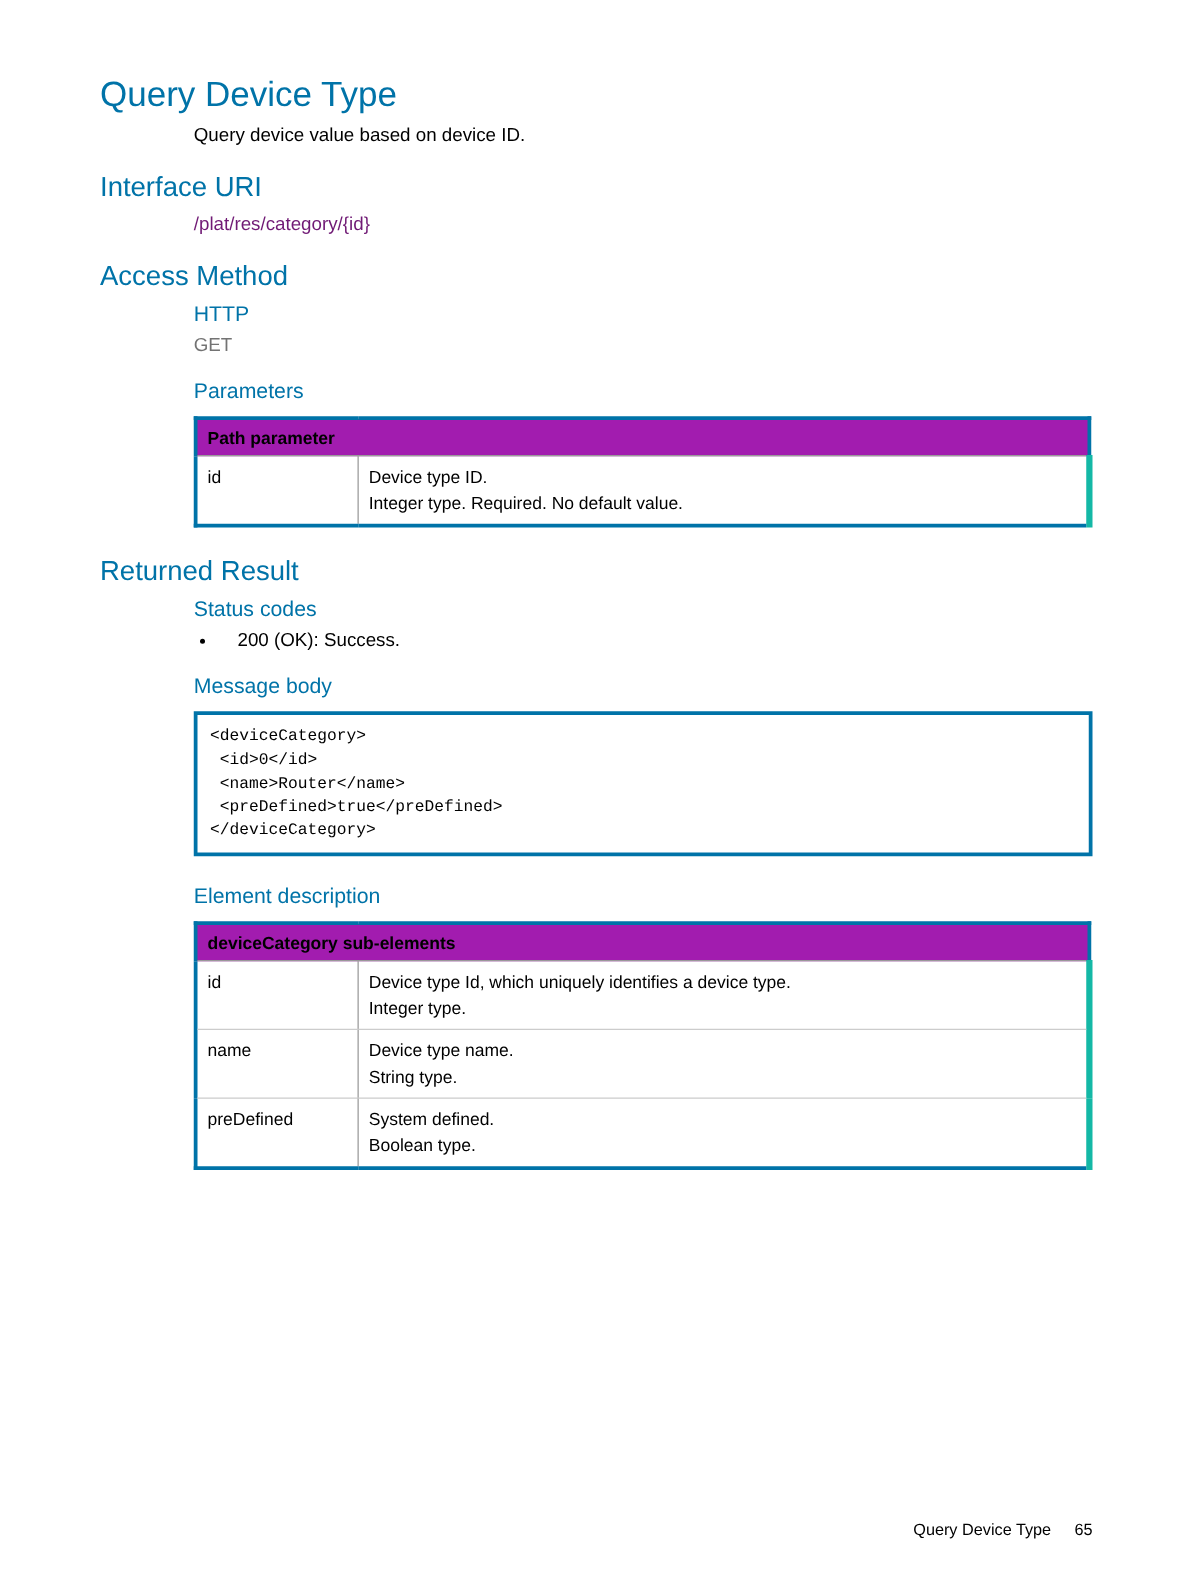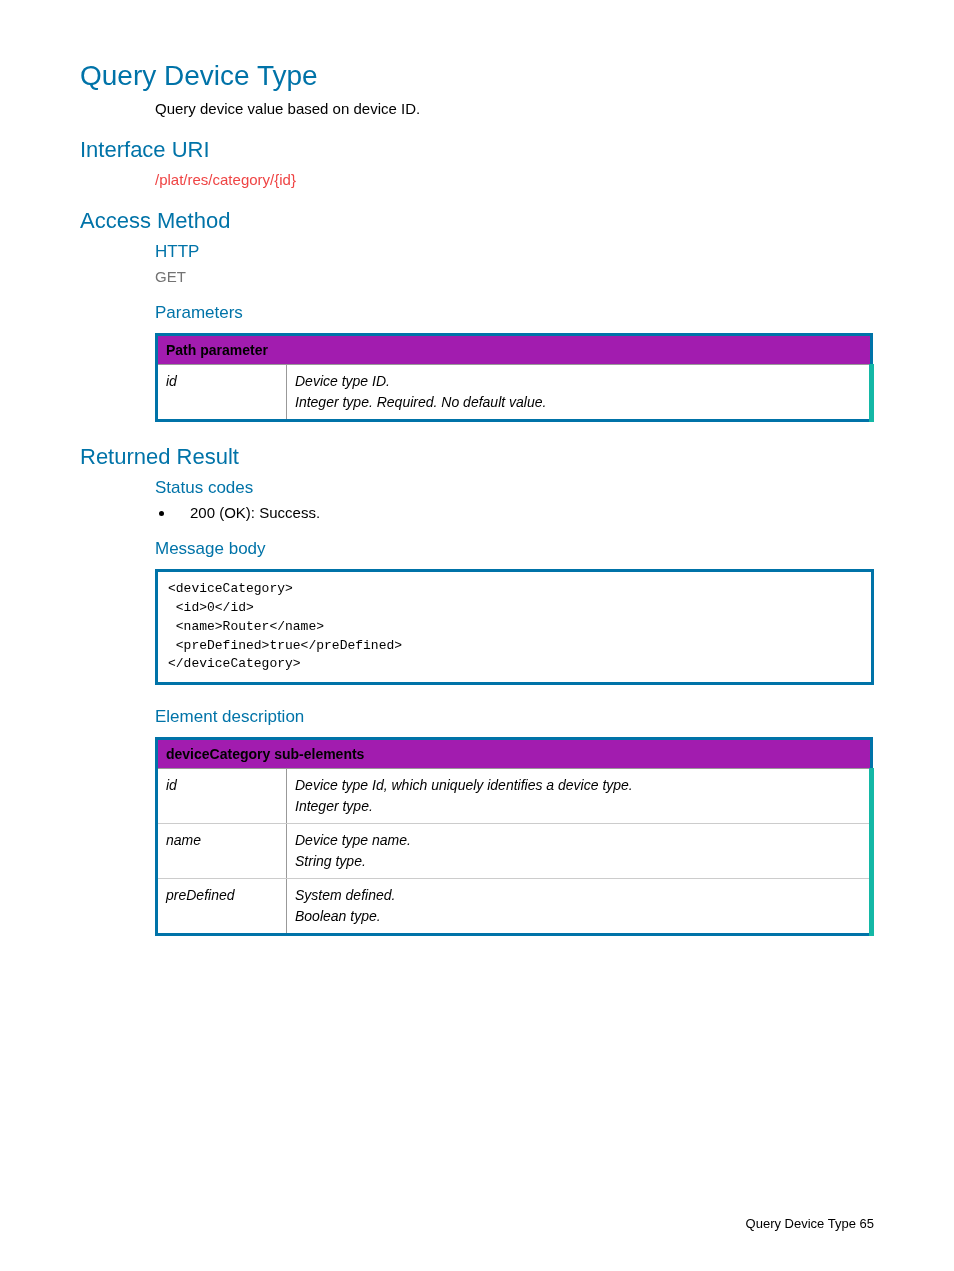--- a/index.html
+++ b/index.html
@@ -33,21 +33,21 @@
       font-size: 22px;
       font-weight: 400;
       color: #0073a8;
       margin-bottom: 8px;
       margin-top: 8px;
     }
     .indented-text {
       font-size: 15px;
       margin-left: 75px;
       margin-bottom: 20px;
-      color: #ef4444;
+      color: #701a75;
     }
     h3.sub-h3 {
       font-size: 17px;
       font-weight: 400;
       color: #0073a8;
       margin-left: 75px;
       margin-bottom: 6px;
       margin-top: 4px;
     }
     .sub-text {
@@ -85,21 +85,20 @@
       font-weight: bold;
       color: #000;
       margin-top: 32px;
     }
     table.param-table td {
       border-bottom: 3px solid #0073a8;
       padding: 6px 8px;
       font-size: 14px;
       vertical-align: top;
       line-height: 1.5;
-      font-style: italic;
     }
     table.param-table td.col-name {
       border-left: 3px solid #0073a8;
       border-right: 1px solid #999;
       width: 130px;
     }
     table.param-table td.col-desc {
       border-right: 5px solid #14b8a6;
     }
     table.param-table tr.inner-row td {
@@ -125,20 +124,21 @@
       color: #000;
     }
     .footer {
       position: absolute;
       bottom: 40px;
       right: 80px;
       font-size: 13px;
       color: #000;
     }
     .footer .page-num {
+      margin-left: 15px;
     }
   </style>
 </head>
 <body>
 
 <h1 class="main-title">Query Device Type</h1>
 <p class="intro">Query device value based on device ID.</p>
 
 <h2 class="section-h2">Interface URI</h2>
 <p class="indented-text">/plat/res/category/{id}</p>

